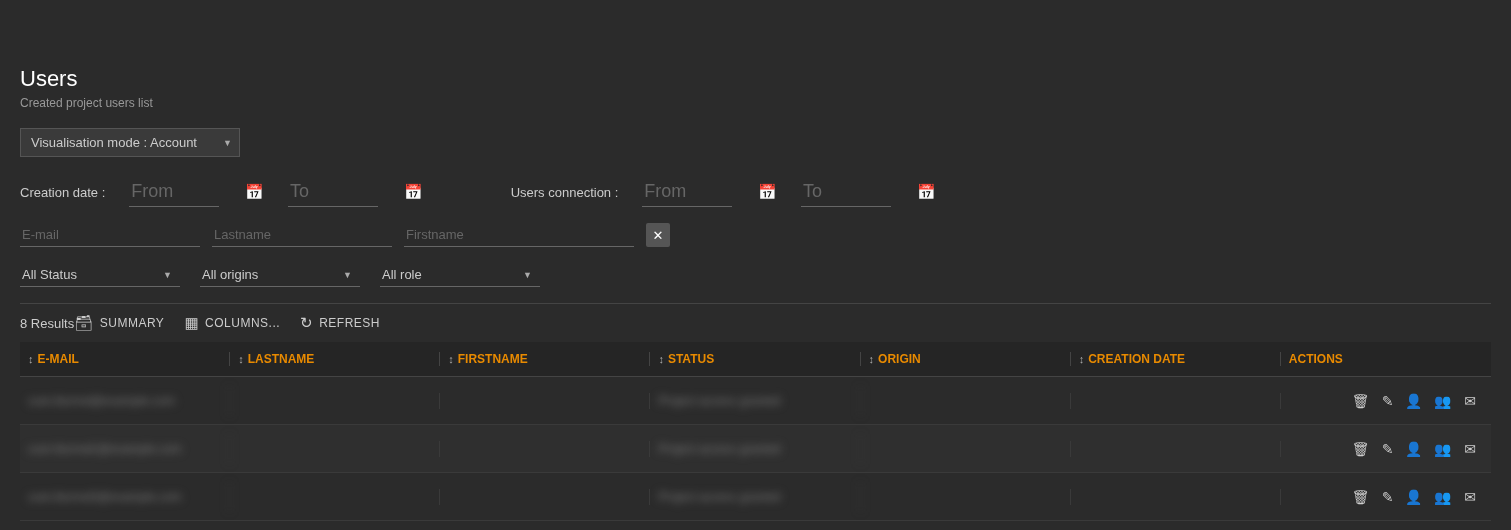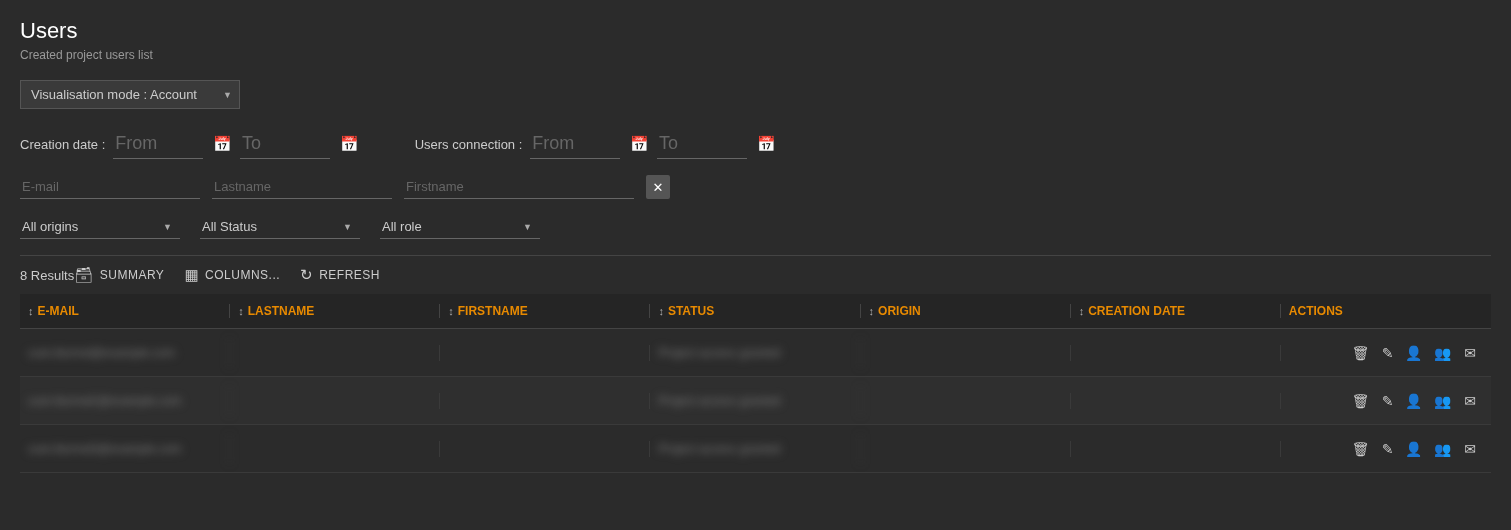--- a/index.html
+++ b/index.html
@@ -11,20 +11,21 @@
       min-height: 530px;
     }
     .page-container {
       padding: 18px 20px;
     }
     .page-title {
       font-size: 22px;
       color: #fff;
       font-weight: normal;
       margin-bottom: 4px;
+      margin-top: 48px;
     }
     .page-subtitle {
       font-size: 12px;
       color: #999;
       margin-bottom: 18px;
     }
     .vis-mode-row {
       margin-bottom: 20px;
     }
     .vis-mode-select {
@@ -49,21 +50,21 @@
       color: #aaa;
       position: absolute;
       right: 8px;
       top: 50%;
       transform: translateY(-50%);
       pointer-events: none;
     }
     .filters-row {
       display: flex;
       align-items: center;
-      gap: 8px;
+      gap: 24px;
       margin-bottom: 16px;
       flex-wrap: wrap;
     }
     .filter-label {
       color: #ccc;
       font-size: 13px;
       white-space: nowrap;
     }
     .date-input {
       background: transparent;
@@ -276,30 +277,30 @@
     <input class="text-input" type="text" placeholder="Lastname" style="">
     <input class="text-input" type="text" style="width: 230px;" placeholder="Firstname">
     <button class="clear-btn">
       <span>✕</span>
     </button>
   </div>
 
   <div class="dropdown-filters-row">
     <div class="filter-select-wrapper">
       <select class="filter-select">
+        <option>All Status</option>
+        <option>Active</option>
+        <option>Inactive</option>
+      </select>
+    </div>
+    <div class="filter-select-wrapper">
+      <select class="filter-select">
         <option>All origins</option>
         <option>Manual</option>
         <option>LDAP</option>
-      </select>
-    </div>
-    <div class="filter-select-wrapper">
-      <select class="filter-select">
-        <option>All Status</option>
-        <option>Active</option>
-        <option>Inactive</option>
       </select>
     </div>
     <div class="filter-select-wrapper">
       <select class="filter-select">
         <option>All role</option>
         <option>Admin</option>
         <option>User</option>
       </select>
     </div>
   </div>

